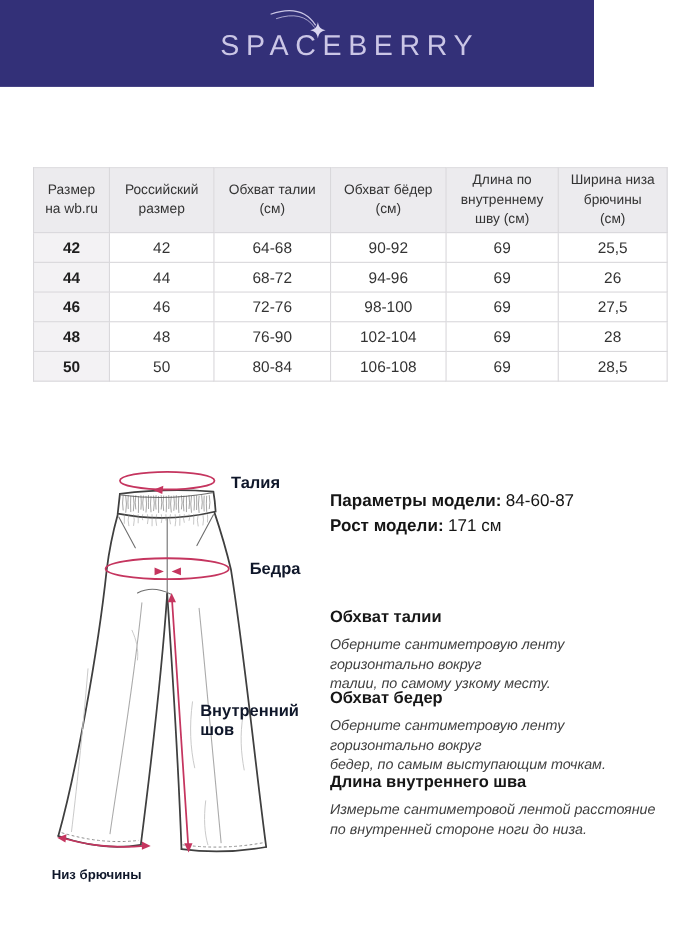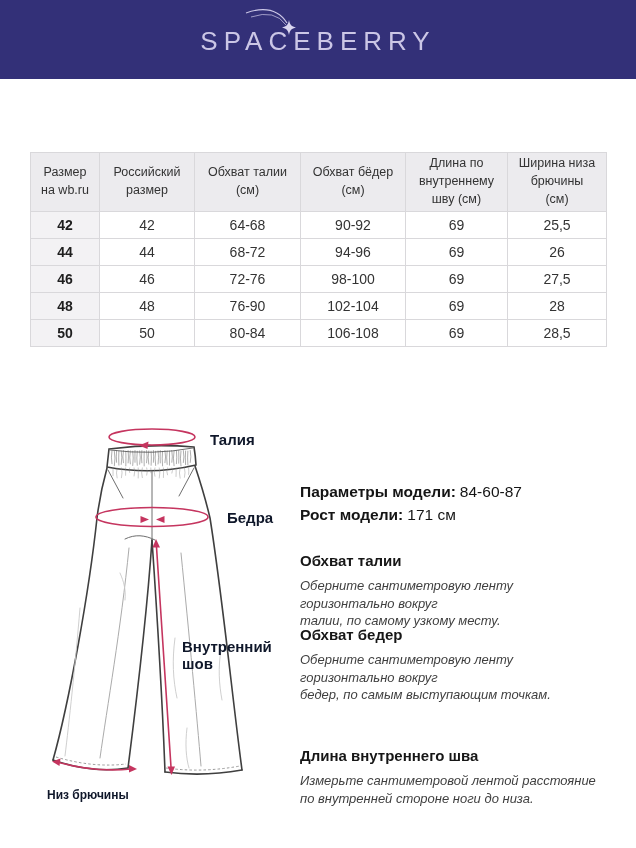--- a/index.html
+++ b/index.html
@@ -14,21 +14,21 @@
   }
   *{margin:0;padding:0;box-sizing:border-box;}
   html,body{background:#fff;}
   .page{
     position:relative;width:636px;height:848px;margin:0 auto;
     background:#fff;overflow:hidden;
     font-family:"Liberation Sans", sans-serif;color:var(--ink);
   }
   
   .brand-header{
-    position:absolute;left:0;top:0;width:636px;height:79px;
+    position:absolute;left:0;top:0;width:540px;height:79px;
     background:var(--header-bg);
   }
   .logo{
     position:absolute;left:0;top:26px;width:636px;
     text-align:center;
     font-family:"Liberation Sans", sans-serif;
     font-size:26px;font-weight:400;letter-spacing:6px;
     color:var(--logo-color);
   }
   .comet{position:absolute;left:0;top:0;width:636px;height:79px;pointer-events:none;}
@@ -62,30 +62,30 @@
   .pants-svg .pink{fill:none;stroke:var(--accent);stroke-width:1.6;stroke-linecap:round;}
   .pants-svg .pink-fill{fill:var(--accent);stroke:none;}
   .diagram-label{
     position:absolute;font-size:15px;font-weight:600;color:#0f172a;line-height:17px;
   }
   .label-waist{left:210px;top:431px;}
   .label-hips{left:227px;top:509px;}
   .label-inseam{left:182px;top:638px;width:100px;}
   .label-hem{left:47px;top:787px;font-size:12px;}
   
-  .model-info{position:absolute;left:300px;top:444px;width:310px;margin-top:36px;}
+  .model-info{position:absolute;left:300px;top:444px;width:310px;}
   .model-line{font-size:15.5px;line-height:23px;color:#151515;}
   .model-line b{font-weight:700;}
   .model-line span{margin-left:4px;}
   .guide-section{position:absolute;left:300px;width:305px;}
   .guide-section h3{font-size:15px;font-weight:700;color:#161616;line-height:20px;margin-bottom:6px;}
   .guide-section p{font-size:13px;color:var(--muted-ink);line-height:17.5px;white-space:pre-line;font-style:italic;}
   .section-0{top:551px;}
   .section-1{top:625px;}
-  .section-2{top:701px;margin-top:45px;}
+  .section-2{top:701px;}
 </style>
 </head>
 <body>
 
 <div class="page">
 
   <div class="brand-header">
     <div class="logo">SPACEBERRY</div>
     <svg class="comet" viewBox="0 0 636 79">
       <path d="M246,13 Q274,3 287,23" fill="none" stroke="#CBC6E6" stroke-width="1.1"></path>

